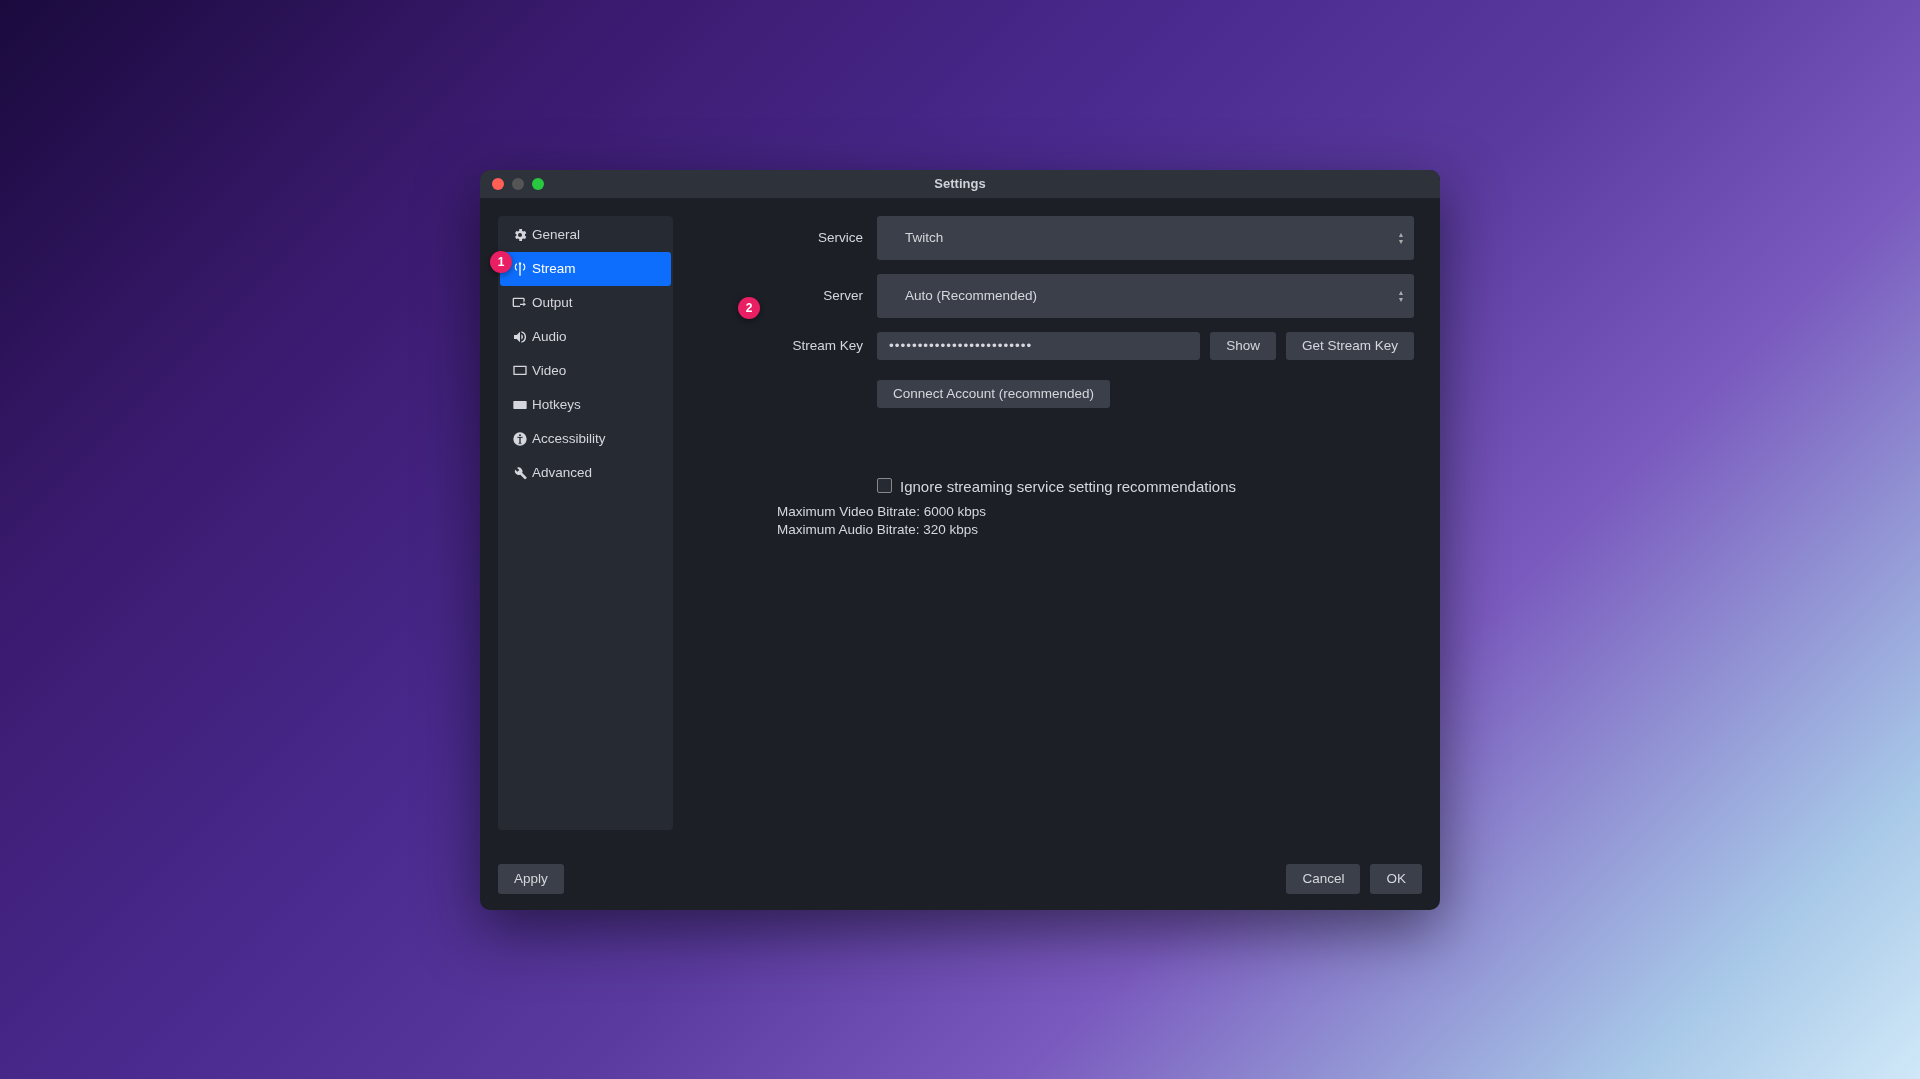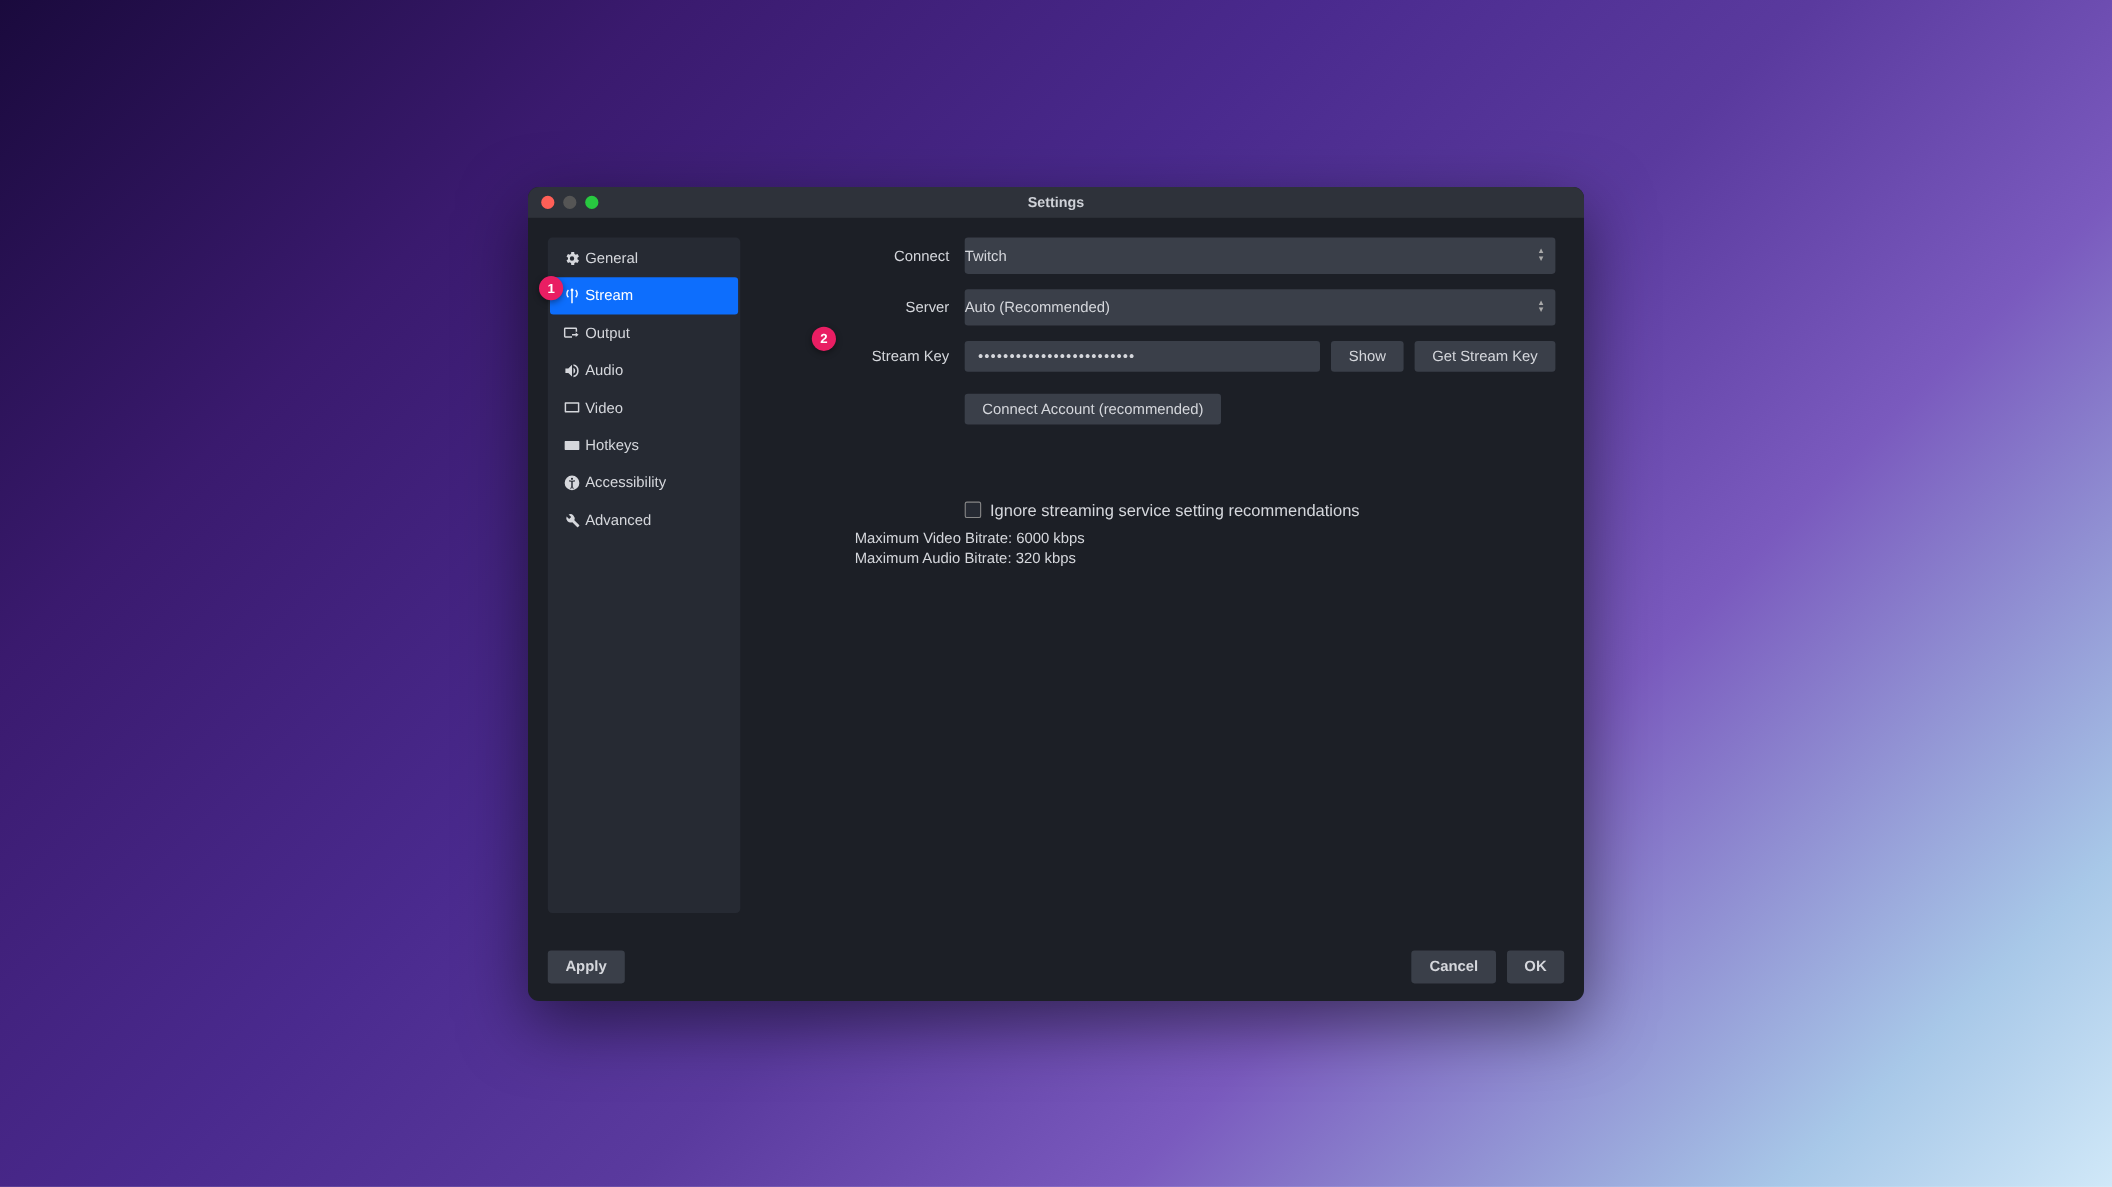--- a/index.html
+++ b/index.html
@@ -66,24 +66,24 @@
       padding: 18px 26px;
       display: flex;
       flex-direction: column;
     }
     .form-row { display: flex; align-items: center; margin-bottom: 14px; gap: 10px; }
     .label { width: 168px; text-align: right; color: #d5d7dc; font-size: 13.5px; padding-right: 4px; }
     .dropdown {
       flex: 1;
       background: #3a3f49;
       border-radius: 3px;
-      height: 33px;
-      display: flex;
-      align-items: center;
-      padding: 0 0;
+      height: 44px;
+      display: flex;
+      align-items: center;
+      padding: 0 28px;
       color: #d5d7dc;
       font-size: 13.5px;
       position: relative;
       cursor: pointer;
     }
     .dd-arrows {
       position: absolute;
       right: 4px;
       top: 0;
       bottom: 0;
@@ -121,21 +121,20 @@
       text-align: center;
     }
     .connect-row { margin-left: 178px; margin-top: 6px; margin-bottom: 40px; }
     .cb-row { margin-left: 178px; display: flex; align-items: flex-start; gap: 8px; margin-bottom: 8px; color: #d5d7dc; font-size: 15px; }
     .cb { width: 15px; height: 15px; border: 1.5px solid #888; border-radius: 2px; background: #262a33; cursor: pointer; }
     .info { margin-left: 78px; color: #d5d7dc; font-size: 13.5px; line-height: 1.4; }
     .footer {
       display: flex;
       padding: 16px 18px;
       gap: 10px;
-      font-weight: bold;
     }
     .spacer { flex: 1; }
     .fbtn {
       background: #3a3f49;
       border-radius: 3px;
       height: 30px;
       padding: 0 16px;
       display: flex;
       align-items: center;
       color: #d5d7dc;
@@ -239,21 +238,21 @@
             <svg viewBox="0 0 24 24">
               <path d="M21.7 18.3l-6.5-6.5a6 6 0 00-7.8-7.8l3.5 3.5-2.8 2.8-3.5-3.5a6 6 0 007.8 7.8l6.5 6.5a1 1 0 001.4 0l1.4-1.4a1 1 0 000-1.4z"></path>
             </svg>
           </span>
         <span>Advanced</span>
       </div>
     </div>
 
     <div class="main">
       <div class="form-row">
-        <div class="label">Connect</div>
+        <div class="label">Service</div>
         <div class="dropdown">
           <span>Twitch</span>
           <div class="dd-arrows">▲<br>▼</div>
         </div>
       </div>
       <div class="form-row">
         <div class="label">Server</div>
         <div class="dropdown">
           <span>Auto (Recommended)</span>
           <div class="dd-arrows">▲<br>▼</div>

